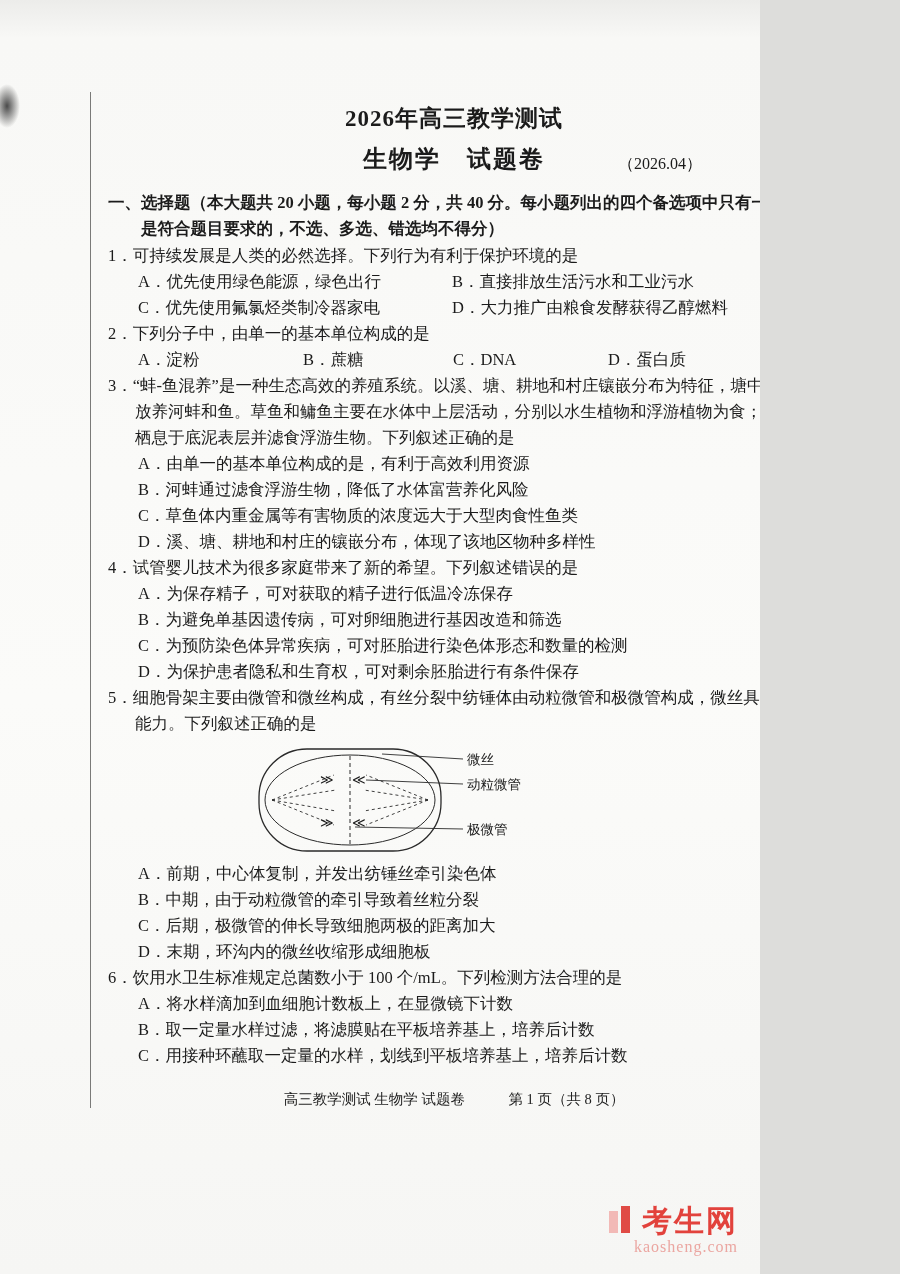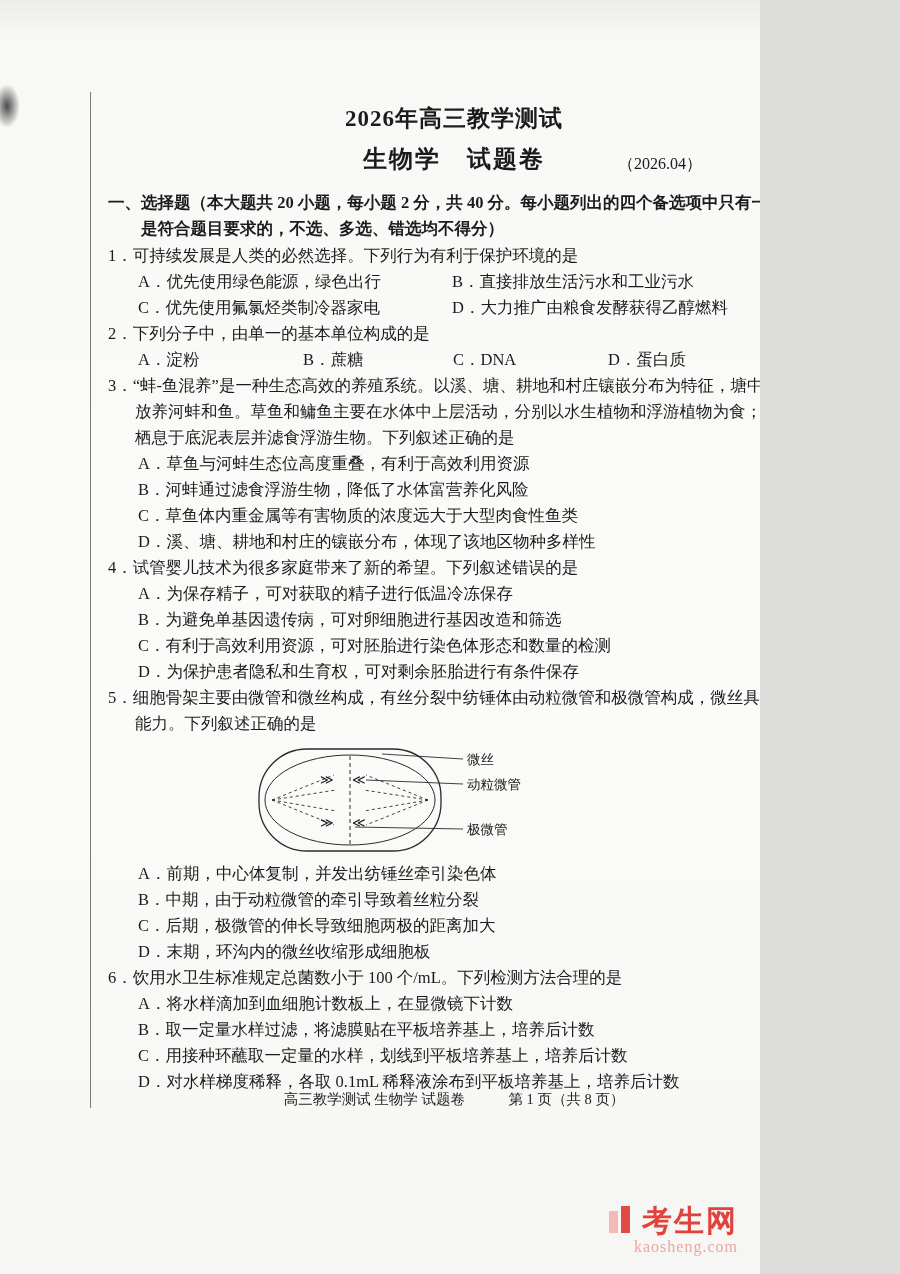--- a/index.html
+++ b/index.html
@@ -89,31 +89,31 @@
       <div class="opts-grid4">
         <span class="opt-cell">A．淀粉</span>
         <span class="opt-cell">B．蔗糖</span>
         <span class="opt-cell">C．DNA</span>
         <span class="opt-cell">D．蛋白质</span>
       </div>
     </div>
 
     <div class="question">
       <p class="stem"><span>3．</span><span>“蚌-鱼混养”是一种生态高效的养殖系统。以溪、塘、耕地和村庄镶嵌分布为特征，塘中同时放养河蚌和鱼。草鱼和鳙鱼主要在水体中上层活动，分别以水生植物和浮游植物为食；河蚌栖息于底泥表层并滤食浮游生物。下列叙述正确的是</span></p>
-      <p class="opt">A．草鱼与河蚌生态位高度重叠，有利于高效利用资源</p>
+      <p class="opt">A．由单一的基本单位构成的是，有利于高效利用资源</p>
       <p class="opt">B．河蚌通过滤食浮游生物，降低了水体富营养化风险</p>
       <p class="opt">C．草鱼体内重金属等有害物质的浓度远大于大型肉食性鱼类</p>
       <p class="opt">D．溪、塘、耕地和村庄的镶嵌分布，体现了该地区物种多样性</p>
     </div>
 
     <div class="question">
       <p class="stem"><span>4．</span><span>试管婴儿技术为很多家庭带来了新的希望。下列叙述错误的是</span></p>
       <p class="opt">A．为保存精子，可对获取的精子进行低温冷冻保存</p>
       <p class="opt">B．为避免单基因遗传病，可对卵细胞进行基因改造和筛选</p>
-      <p class="opt">C．有利于高效利用资源，可对胚胎进行染色体形态和数量的检测</p>
+      <p class="opt">C．为预防染色体异常疾病，可对胚胎进行染色体形态和数量的检测</p>
       <p class="opt">D．为保护患者隐私和生育权，可对剩余胚胎进行有条件保存</p>
     </div>
 
     <div class="question">
       <p class="stem"><span>5．</span><span>细胞骨架主要由微管和微丝构成，有丝分裂中纺锤体由动粒微管和极微管构成，微丝具收缩能力。下列叙述正确的是</span></p>
 
       <div class="diagram-wrap">
         <svg width="300" height="114" viewBox="0 0 300 114">
 
           <rect x="3" y="6" width="182" height="102" rx="48" ry="48" fill="none" stroke="#2a2a2a" stroke-width="1.3"></rect>
@@ -151,21 +151,20 @@
       <p class="opt">B．中期，由于动粒微管的牵引导致着丝粒分裂</p>
       <p class="opt">C．后期，极微管的伸长导致细胞两极的距离加大</p>
       <p class="opt">D．末期，环沟内的微丝收缩形成细胞板</p>
     </div>
 
     <div class="question">
       <p class="stem"><span>6．</span><span>饮用水卫生标准规定总菌数小于 100 个/mL。下列检测方法合理的是</span></p>
       <p class="opt">A．将水样滴加到血细胞计数板上，在显微镜下计数</p>
       <p class="opt">B．取一定量水样过滤，将滤膜贴在平板培养基上，培养后计数</p>
       <p class="opt">C．用接种环蘸取一定量的水样，划线到平板培养基上，培养后计数</p>
-      <p class="opt">D．对水样梯度稀释，各取 0.1mL 稀释液涂布到平板培养基上，培养后计数</p>
     </div>
 
   </div>
 
   <div class="footer">高三教学测试 生物学 试题卷　　　第 1 页（共 8 页）</div>
 
   <div class="watermark">
     <div class="wm-row">
       <span class="wm-icon">
           <span class="bar b1"></span>

